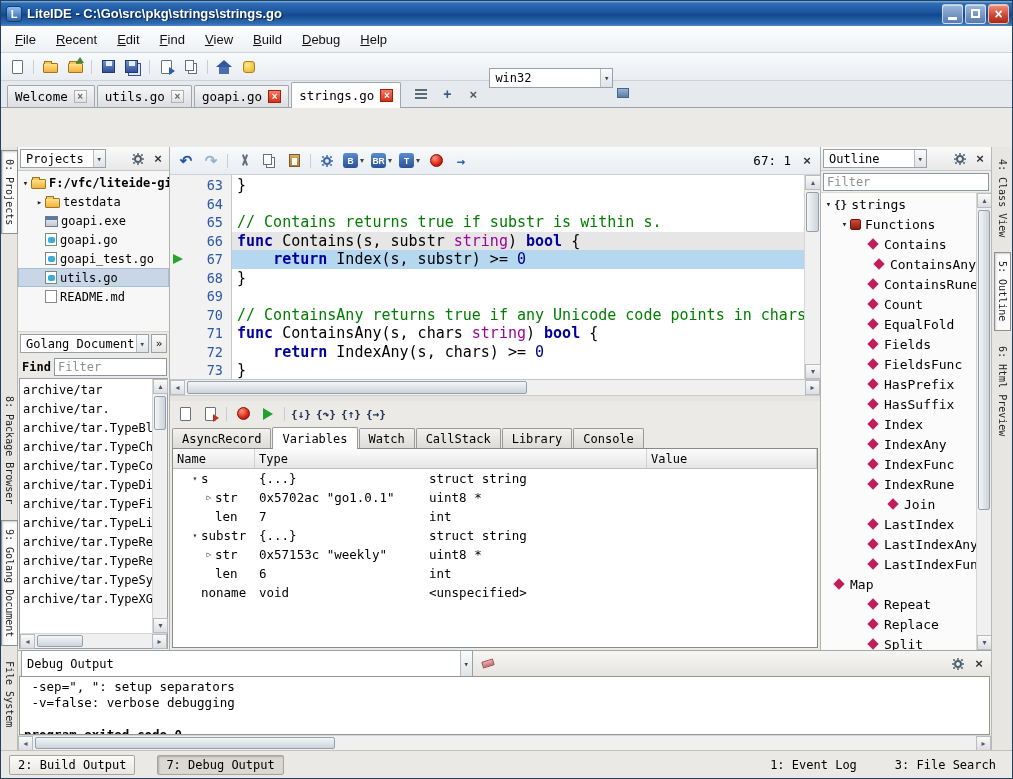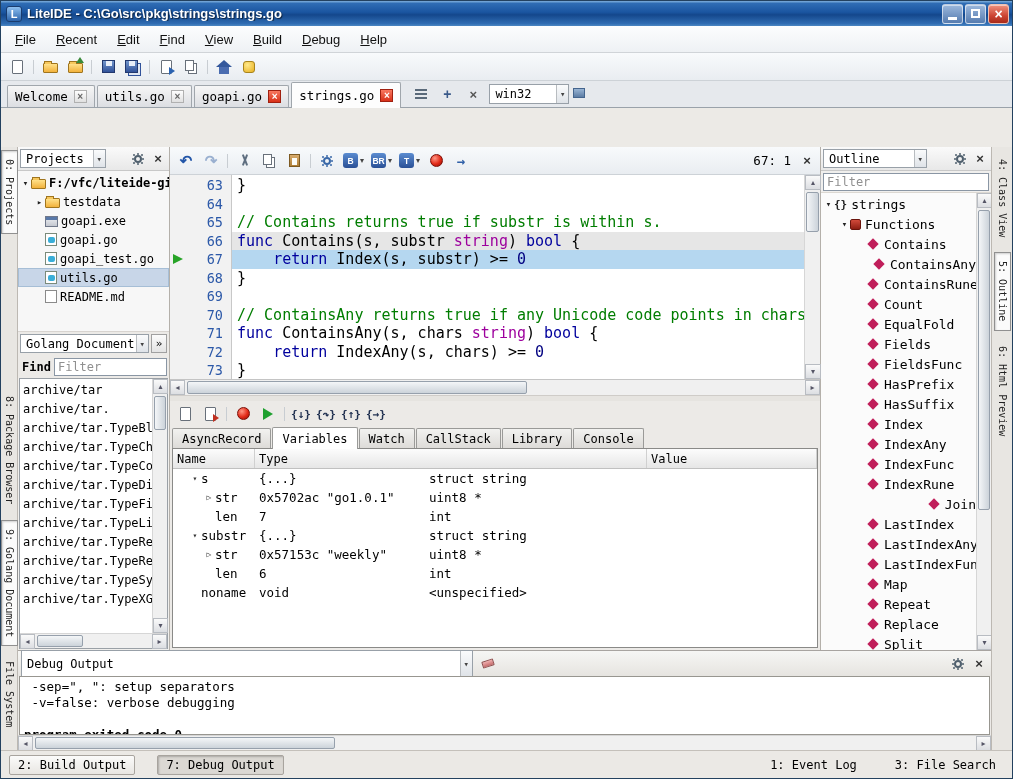--- a/index.html
+++ b/index.html
@@ -38,21 +38,21 @@
   .tabbar { height:27px; flex:none; display:flex; align-items:flex-end; background:#e6e9ed; border-bottom:1px solid #9aa2aa; padding-left:6px; }
   .doc-tabs { display:flex; align-items:flex-end; }
   .doc-tab { display:flex; align-items:center; gap:6px; height:22px; margin-right:2px; padding:0 7px;
     border:1px solid #a0a6ac; border-bottom:none; border-radius:2px 2px 0 0;
     background:linear-gradient(#f6f6f6,#dcdee2); font:12.5px "DejaVu Sans Mono",monospace; white-space:nowrap; }
   .doc-tab.active { height:26px; background:#fdfdfd; position:relative; z-index:2; margin-bottom:-1px; }
   .tab-close { width:13px; height:13px; border:1px solid #b0b0b0; background:linear-gradient(#fefefe,#e0e0e0);
     font:bold 10px "Liberation Sans",sans-serif; line-height:11px; text-align:center; color:#666; }
   .tab-close.mod { background:linear-gradient(#f87860,#d83018); border-color:#a02010; color:#fff; }
   .tab-extras { display:flex; align-items:center; margin:0 4px 2px 6px; gap:2px; }
-  .env-combo { display:flex; align-items:center; height:20px; width:80px; margin-bottom:3px; border:1px solid #98a0a8;
+  .env-combo { display:flex; align-items:center; height:20px; width:124px; margin-bottom:19px; border:1px solid #98a0a8;
     background:#fff; padding-left:5px; font:12px "DejaVu Sans Mono",monospace; }
   .env-combo .combo-arrow { margin-left:auto; }
   .combo-arrow { font-size:9px; color:#444; border-left:1px solid #b8bcc0; padding:0 3px; height:100%; display:flex; align-items:center;
     background:linear-gradient(#fafbfc,#dfe3e8); }
 
   
   .main { flex:1; display:flex; min-height:0;margin-top:39px; }
   .strip { width:17px; flex:none; background:#e8e6e2; display:flex; flex-direction:column; align-items:center; }
   .strip.left  { border-right:1px solid #bcb8b2; }
   .strip.right { width:21px; border-left:1px solid #bcb8b2; }
@@ -130,21 +130,21 @@
   .editor { height:204px; flex:none; display:flex; min-width:0; background:#fff; }
   .gutter { width:62px; flex:none; background:#f2f2f2; border-right:1px solid #c8c8c8; padding-top:1px; }
   .gut-row { height:18.5px; position:relative; display:flex; align-items:center; justify-content:flex-end; padding-right:8px; }
   .lnum { font:13.5px "DejaVu Sans Mono",monospace; color:var(--line-number,#2b58a8); }
   .dbg-arrow { position:absolute; left:3px; top:4px; width:0; height:0;
     border-top:5px solid transparent; border-bottom:5px solid transparent; border-left:10px solid #28a428; }
   .code-pane { flex:1; overflow:hidden; padding-top:1px; }
   .code-row { height:18.5px; display:flex; align-items:center; font:15px "DejaVu Sans Mono",monospace; white-space:pre; padding-left:5px; overflow:hidden; }
   .hl-current { background:var(--current-line-bg,#e6e6e6); }
   .hl-debug { background:var(--debug-line-bg,#b5d7f0); }
-  .tk-k { color:var(--keyword,#00009d); font-weight:normal; }
+  .tk-k { color:var(--keyword,#00009d); font-weight:bold; }
   .tk-t { color:var(--type-keyword,#9d009d); }
   .tk-c { color:var(--comment,#007d00); }
   .tk-n { color:var(--number,#000080); }
   .tk-p { color:#000; }
 
   .splitter { height:6px; flex:none; background:#e6e4e0; border-top:1px solid #cfccc8; }
   .debug-toolbar { height:25px; flex:none; display:flex; align-items:center; gap:2px; padding:0 3px; background:#eceae7; }
   .debug-tabbar { height:22px; flex:none; display:flex; align-items:flex-end; padding-left:2px; background:#eceae7; }
   .dtab { height:20px; display:flex; align-items:center; padding:0 9px; font:12px "DejaVu Sans Mono",monospace;
     border:1px solid #9a9a98; border-bottom:none; border-radius:2px 2px 0 0; background:linear-gradient(#f2f2f0,#dddbd8); margin-right:1px; white-space:nowrap; }
@@ -768,41 +768,41 @@
                 <div class="ol-row" style="padding-left: 34px;">
                   <span class="tw-arrow"></span>
                   <span class="oi-diamond"></span>
                   <span class="ol-label">IndexFunc</span>
                 </div>
                 <div class="ol-row" style="padding-left: 34px;">
                   <span class="tw-arrow"></span>
                   <span class="oi-diamond"></span>
                   <span class="ol-label">IndexRune</span>
                 </div>
-                <div class="ol-row" style="padding-left: 54px; justify-content: flex-end;">
+                <div class="ol-row" style="padding-left: 54px;">
                   <span class="tw-arrow"></span>
                   <span class="oi-diamond"></span>
                   <span class="ol-label">Join</span>
                 </div>
                 <div class="ol-row" style="padding-left: 34px;">
                   <span class="tw-arrow"></span>
                   <span class="oi-diamond"></span>
                   <span class="ol-label">LastIndex</span>
                 </div>
                 <div class="ol-row" style="padding-left: 34px;">
                   <span class="tw-arrow"></span>
                   <span class="oi-diamond"></span>
                   <span class="ol-label">LastIndexAny</span>
                 </div>
                 <div class="ol-row" style="padding-left: 34px;">
                   <span class="tw-arrow"></span>
                   <span class="oi-diamond"></span>
                   <span class="ol-label">LastIndexFunc</span>
                 </div>
-                <div class="ol-row" style="padding-left: 34px;">
+                <div class="ol-row" style="">
                   <span class="tw-arrow"></span>
                   <span class="oi-diamond"></span>
                   <span class="ol-label">Map</span>
                 </div>
                 <div class="ol-row" style="padding-left: 34px;">
                   <span class="tw-arrow"></span>
                   <span class="oi-diamond"></span>
                   <span class="ol-label">Repeat</span>
                 </div>
                 <div class="ol-row" style="padding-left: 34px;">

